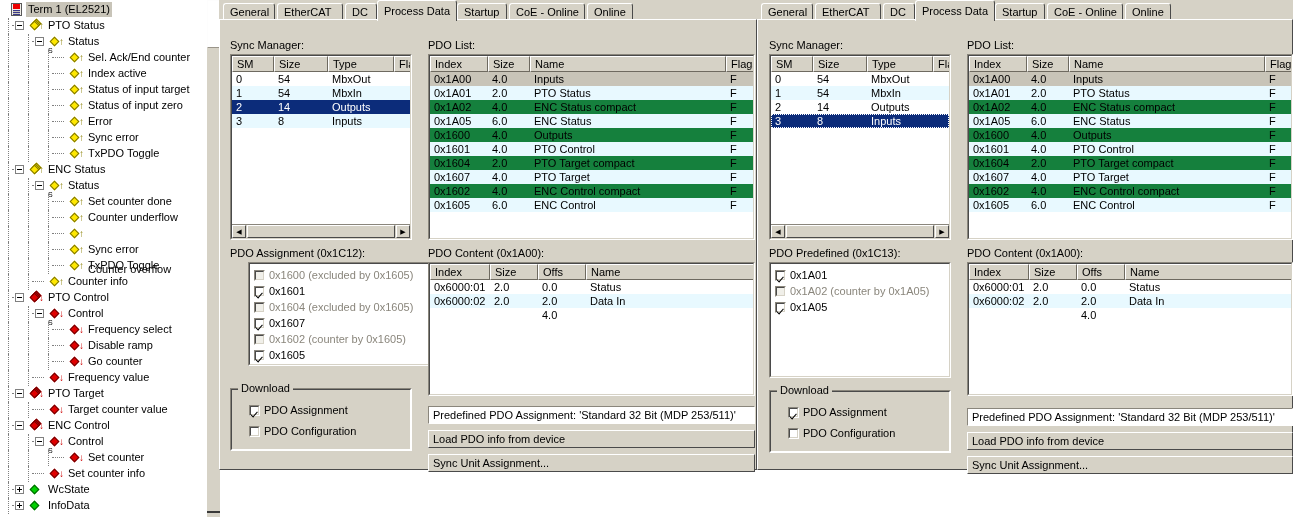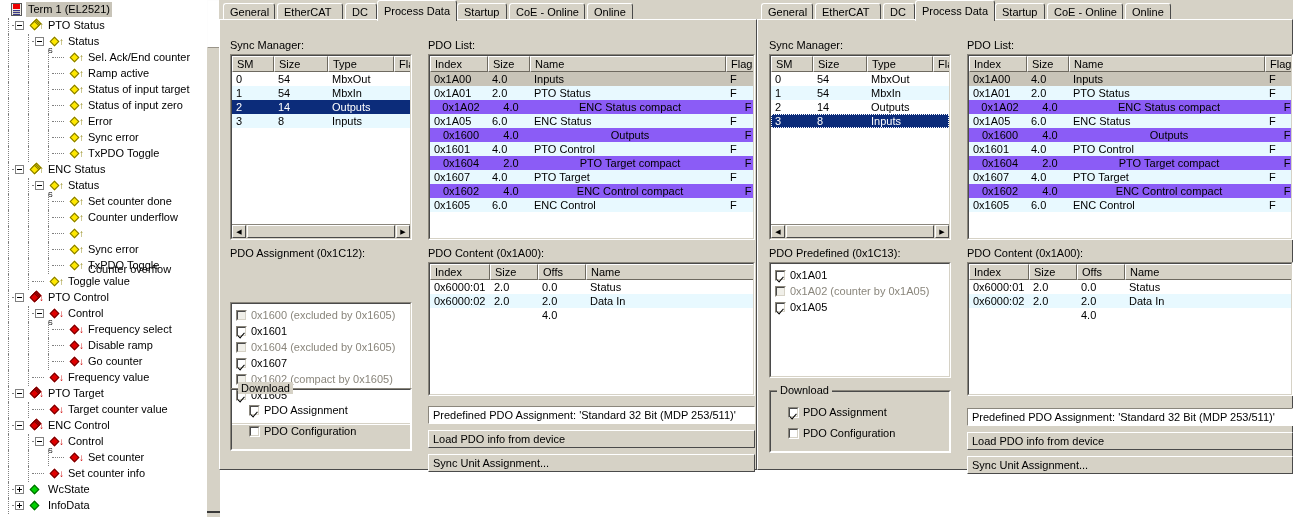--- a/index.html
+++ b/index.html
@@ -168,21 +168,21 @@
     font-size: 11px;
     overflow: hidden; white-space: nowrap;
   }
   .rows { position: absolute; left: 0; top: 16px; right: 0; bottom: 0; }
   .row {
     position: relative; height: 14px; line-height: 14px;
     white-space: nowrap; font-size: 11px;
   }
   .row .c { position: absolute; top: 0; height: 14px; overflow: hidden; white-space: nowrap; }
   .row.alt { background: #e8f9ff; }
-  .row.gray { background: #8b5cf6; text-align: center; }
+  .row.gray { background: #15803d; }
   .row.hdrsel { background: #c8c4b8; }
   .row.selected { background: #0c2c7a; color: #ffffff; }
   .row.selected.focus { outline: 1px dotted #ffffff; outline-offset: -1px; }
 
   
   .hscroll {
     position: absolute; left: 0; bottom: 0; right: 0; height: 14px;
     background: #d6d2c6;
     border-top: 1px solid #8a867c;
     box-sizing: border-box;
@@ -328,21 +328,21 @@
       </div>
       <div class="tnode" style="position: absolute; left: 0px; top: 66px; width: 206px; height: 16px;">
         <span class="guide" style="left: 8px;"></span>
         <span class="guide" style="left: 28px;"></span>
         <span class="guide" style="left: 48px;"></span>
         <span class="elbow" style="left: 52px; width: 12px;"></span>
         <span class="ico" style="left: 71px;">
           <span class="dia y"></span>
           <span class="arw up">↑</span>
         </span>
-        <span class="label" style="position: absolute; left: 86px; top: 0px;">Ramp active</span>
+        <span class="label" style="position: absolute; left: 86px; top: 0px;">Index active</span>
       </div>
       <div class="tnode" style="position: absolute; left: 0px; top: 82px; width: 206px; height: 16px;">
         <span class="guide" style="left: 8px;"></span>
         <span class="guide" style="left: 28px;"></span>
         <span class="guide" style="left: 48px;"></span>
         <span class="elbow" style="left: 52px; width: 12px;"></span>
         <span class="ico" style="left: 71px;">
           <span class="dia y"></span>
           <span class="arw up">↑</span>
         </span>
@@ -472,21 +472,21 @@
         <span class="label" style="position: absolute; left: 86px; top: 0px;">TxPDO Toggle</span>
       </div>
       <div class="tnode" style="position: absolute; left: 0px; top: 274px; width: 206px; height: 16px;">
         <span class="guide" style="left: 8px;"></span>
         <span class="guide" style="left: 28px;"></span>
         <span class="elbow" style="left: 32px; width: 12px;"></span>
         <span class="ico" style="left: 51px;">
           <span class="dia y"></span>
           <span class="arw up">↑</span>
         </span>
-        <span class="label" style="position: absolute; left: 66px; top: 0px;">Toggle value</span>
+        <span class="label" style="position: absolute; left: 66px; top: 0px;">Counter info</span>
       </div>
       <div class="tnode" style="position: absolute; left: 0px; top: 290px; width: 206px; height: 16px;">
         <span class="guide" style="left: 8px;"></span>
         <span class="elbow" style="left: 12px; width: 12px;"></span>
         <span class="exp" style="left: 15px;"></span>
         <span class="ico stack" style="left: 31px;">
           <span class="dia r back1"></span>
           <span class="dia r back2"></span>
           <span class="dia r"></span>
           <span class="arw dn">↓</span>
@@ -759,27 +759,27 @@
               <div class="row alt">
                 <div class="c" style="left: 4px; width: 54px;">0x1605</div>
                 <div class="c" style="left: 62px; width: 38px;">6.0</div>
                 <div class="c" style="left: 104px; width: 192px;">ENC Control</div>
                 <div class="c" style="left: 300px; width: 36px;">F</div>
               </div>
             </div>
           </div>
         </div>
         <div class="sect-label" style="left: 10px; top: 227px;">PDO Assignment (0x1C12):</div>
-        <div class="cklist" style="left: 10px; top: 242px; width: 182px; height: 123px; margin-top: 40px;">
+        <div class="cklist" style="left: 28px; top: 242px; width: 182px; height: 104px;">
           <div class="ci">
             <div class="ckrow dis"><span class="cb dis"><i></i></span><span>0x1600 (excluded by 0x1605)</span></div>
             <div class="ckrow"><span class="cb on"><i></i></span><span>0x1601</span></div>
             <div class="ckrow dis"><span class="cb dis"><i></i></span><span>0x1604 (excluded by 0x1605)</span></div>
             <div class="ckrow"><span class="cb on"><i></i></span><span>0x1607</span></div>
-            <div class="ckrow dis"><span class="cb dis"><i></i></span><span>0x1602 (compact by 0x1605)</span></div>
+            <div class="ckrow dis"><span class="cb dis"><i></i></span><span>0x1602 (counter by 0x1605)</span></div>
             <div class="ckrow"><span class="cb on"><i></i></span><span>0x1605</span></div>
           </div>
         </div>
         <div class="group" style="left: 10px; top: 368px; width: 182px; height: 63px;">
           <div class="gi"></div>
           <div class="gtitle">Download</div>
           <div class="gck" style="left: 18px; top: 15px;"><span class="cb on"><i></i></span><span>PDO Assignment</span></div>
           <div class="gck" style="left: 18px; top: 36px;"><span class="cb"><i></i></span><span>PDO Configuration</span></div>
         </div>
         <div class="sect-label" style="left: 208px; top: 227px;">PDO Content (0x1A00):</div>

